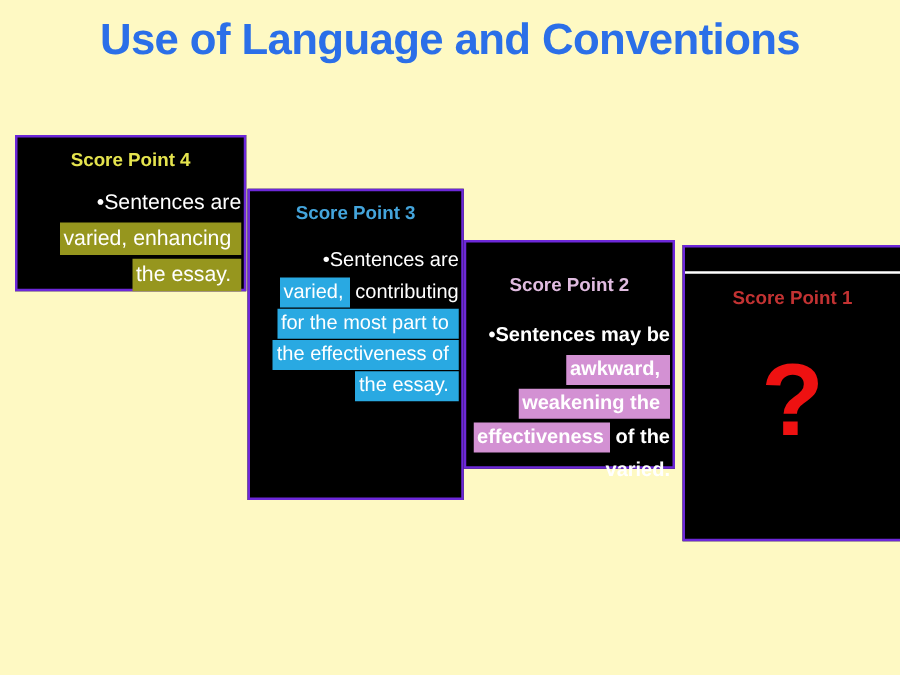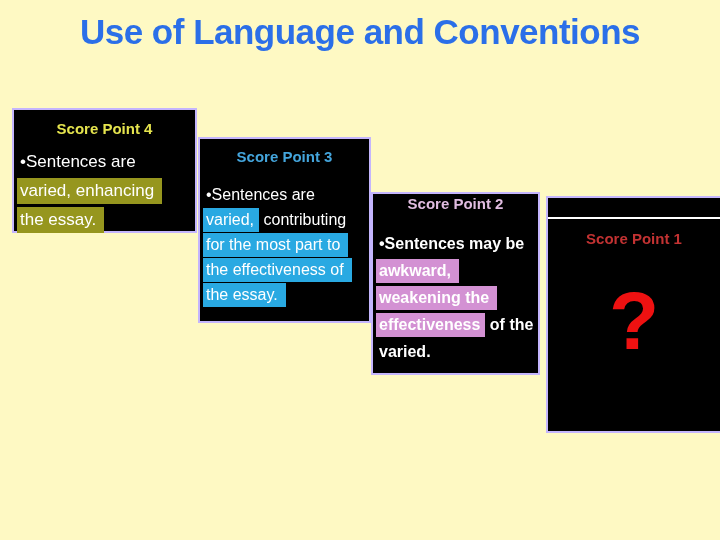--- a/index.html
+++ b/index.html
@@ -5,35 +5,35 @@
   html,body{margin:0;padding:0;background:#000;}
   #stage{
     position:relative;width:720px;height:540px;background:#fef9c3;overflow:hidden;
     font-family:"Liberation Sans",sans-serif;
   }
   .title{
     position:absolute;top:12px;left:0;width:720px;text-align:center;
     font-size:35px;font-weight:700;letter-spacing:-0.5px;color:#2B6FE8;
   }
   .box{
-    position:absolute;background:#000;border:2px solid #c4b5fd;box-sizing:border-box;
+    position:absolute;background:#000;border:2px solid #6d28d9;box-sizing:border-box;
   }
   #box1{left:12px;top:108px;width:185px;height:125px;}
-  #box2{left:198px;top:137px;width:173px;height:186px;}
+  #box2{left:198px;top:151px;width:173px;height:249px;}
   #box3{left:371px;top:192px;width:169px;height:183px;}
   #box4{left:546px;top:196px;width:176px;height:237px;}
   .step-line{position:absolute;left:0;top:19px;width:100%;height:2px;background:#fff;}
   .heading{
     text-align:center;font-size:15px;font-weight:600;line-height:20px;
   }
   #box1 .heading{margin-top:9px;color:#E5E44E;}
   #box2 .heading{margin-top:8px;color:#44A5DC;}
-  #box3 .heading{margin-top:0;color:#E0BCE0;}
+  #box3 .heading{margin-top:25px;color:#E0BCE0;}
   #box4 .heading{margin-top:31px;color:#C23232;}
-  .body{color:#fff;padding-left:6px;padding-right:2px;}
+  .body{color:#fff;padding-left:6px;padding-right:2px;text-align:right;}
   #box1 .body{margin-top:8px;font-size:17px;line-height:29px;}
   #box2 .body{margin-top:15px;font-size:16px;line-height:25px;}
   #box3 .body{margin-top:16px;font-size:16px;line-height:27px;font-weight:bold;}
   .line{white-space:nowrap;}
   .hl{padding:3px 8px 4px 3px;margin-left:-3px;}
   .hl.tight{padding-right:5px;}
   .hl.olive{background:#96961E;}
   .hl.blue{background:#29A9E2;}
   .hl.pink{background:#D391D3;margin-top:31px;}
   .qmark{

